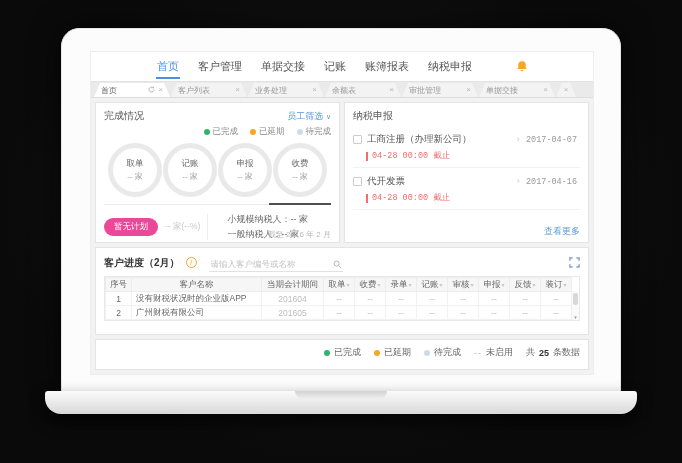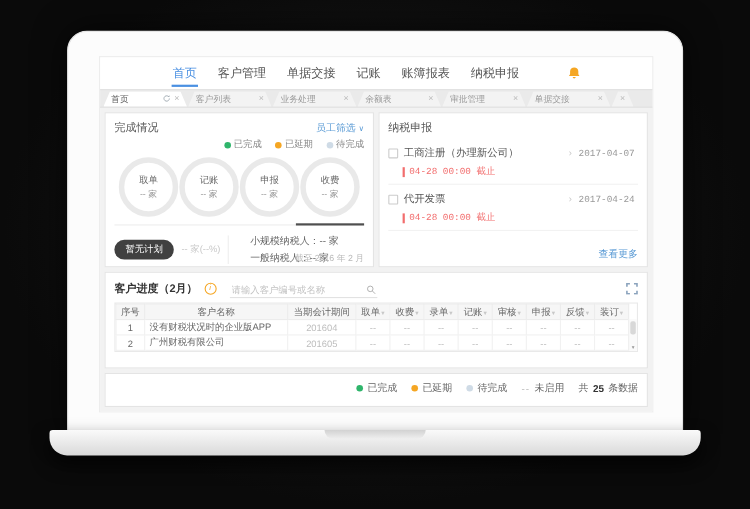--- a/index.html
+++ b/index.html
@@ -58,21 +58,21 @@
   .legend .li{display:flex;align-items:center;gap:3px;}
   .dot{width:6px;height:6px;border-radius:50%;display:inline-block;}
   .circles{display:flex;justify-content:space-between;padding:5px 4px 4px;}
   .circle{width:44px;height:44px;border-radius:50%;border:5px solid #e9e9e9;background:#fff;
           display:flex;flex-direction:column;align-items:center;justify-content:center;}
   .circle .c-lbl{font-size:8.5px;color:#666;}
   .circle .c-val{font-size:8px;color:#999;margin-top:1px;}
   .divider{position:relative;height:1px;background:#ededed;margin:3px 0 7px;}
   .divider .dk{position:absolute;right:0;top:-1px;width:62px;height:2px;background:#4f4f4f;}
   .c-foot{display:flex;align-items:center;gap:7px;}
-  .pill{background:#404040;color:#fff;font-size:8.5px;border-radius:10px;padding:3px 10px;}
+  .pill{background:#ec4899;color:#fff;font-size:8.5px;border-radius:10px;padding:3px 10px;}
   .plan-val{font-size:8.5px;color:#c8c8c8;white-space:nowrap;}
   .vsep{width:1px;height:26px;background:#eee;}
   .taxpayers{font-size:9px;color:#666;line-height:15px;margin-left:12px;}
   .asof{position:absolute;right:8px;bottom:2px;font-size:8px;color:#b8b8b8;}
   
   .todo-item{padding:7px 0 5px;border-bottom:1px solid #f2f2f2;font-family:Liberation Mono, monospace;}
   .t-row1{display:flex;align-items:center;gap:5px;font-size:9.5px;color:#555;}
   .cbx{width:7px;height:7px;border:1px solid #ccc;border-radius:1px;flex:0 0 auto;background:#fff;}
   .chev{margin-left:auto;color:#c9c9c9;font-size:9px;}
   .t-date{color:#999;font-size:8.5px;width:54px;text-align:left;}
@@ -259,21 +259,21 @@
                   <div class="t-row2" style="color: rgb(242, 109, 109);">
                     <span class="redbar" style="background: rgb(242, 109, 109);"></span>
                     <span>04-28 00:00 截止</span>
                   </div>
                 </div>
                 <div class="todo-item">
                   <div class="t-row1">
                     <span class="cbx"></span>
                     <span>代开发票</span>
                     <span class="chev">›</span>
-                    <span class="t-date">2017-04-24</span>
+                    <span class="t-date">2017-04-16</span>
                   </div>
                   <div class="t-row2" style="color: rgb(242, 109, 109);">
                     <span class="redbar" style="background: rgb(242, 109, 109);"></span>
                     <span>04-28 00:00 截止</span>
                   </div>
                 </div>
               </div>
             <span class="more-link">查看更多</span>
           </div>
         </div>

